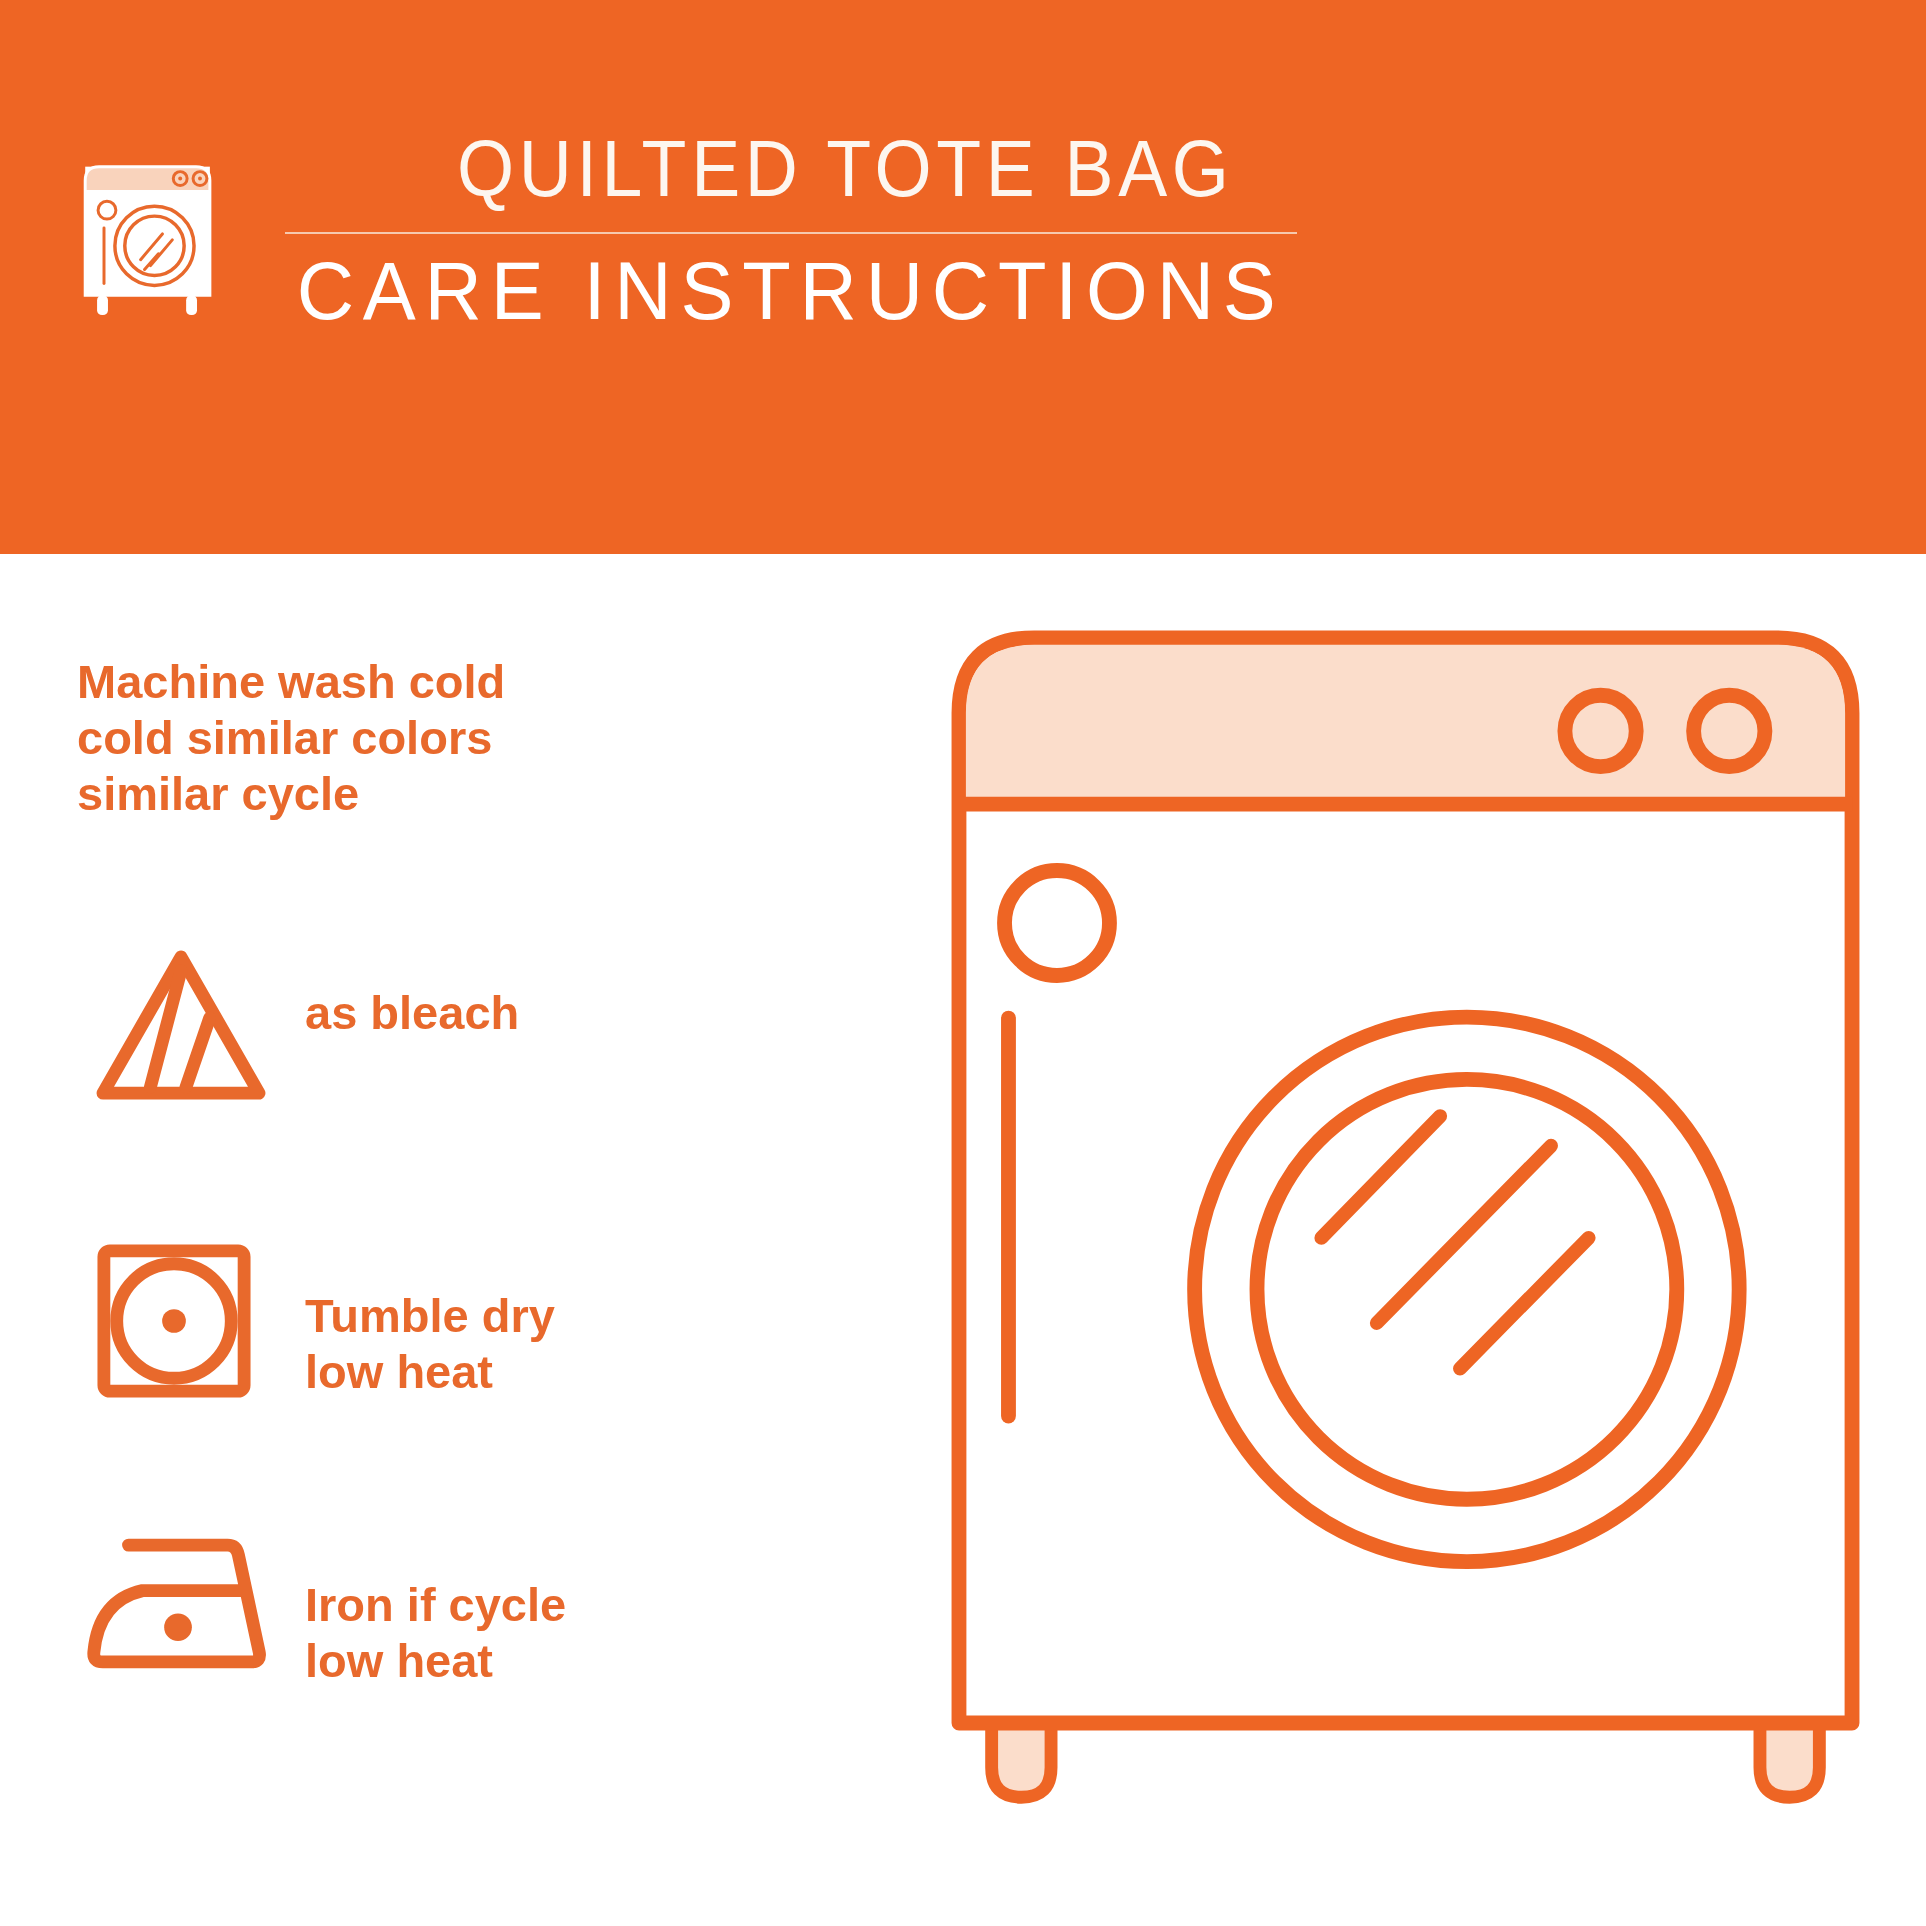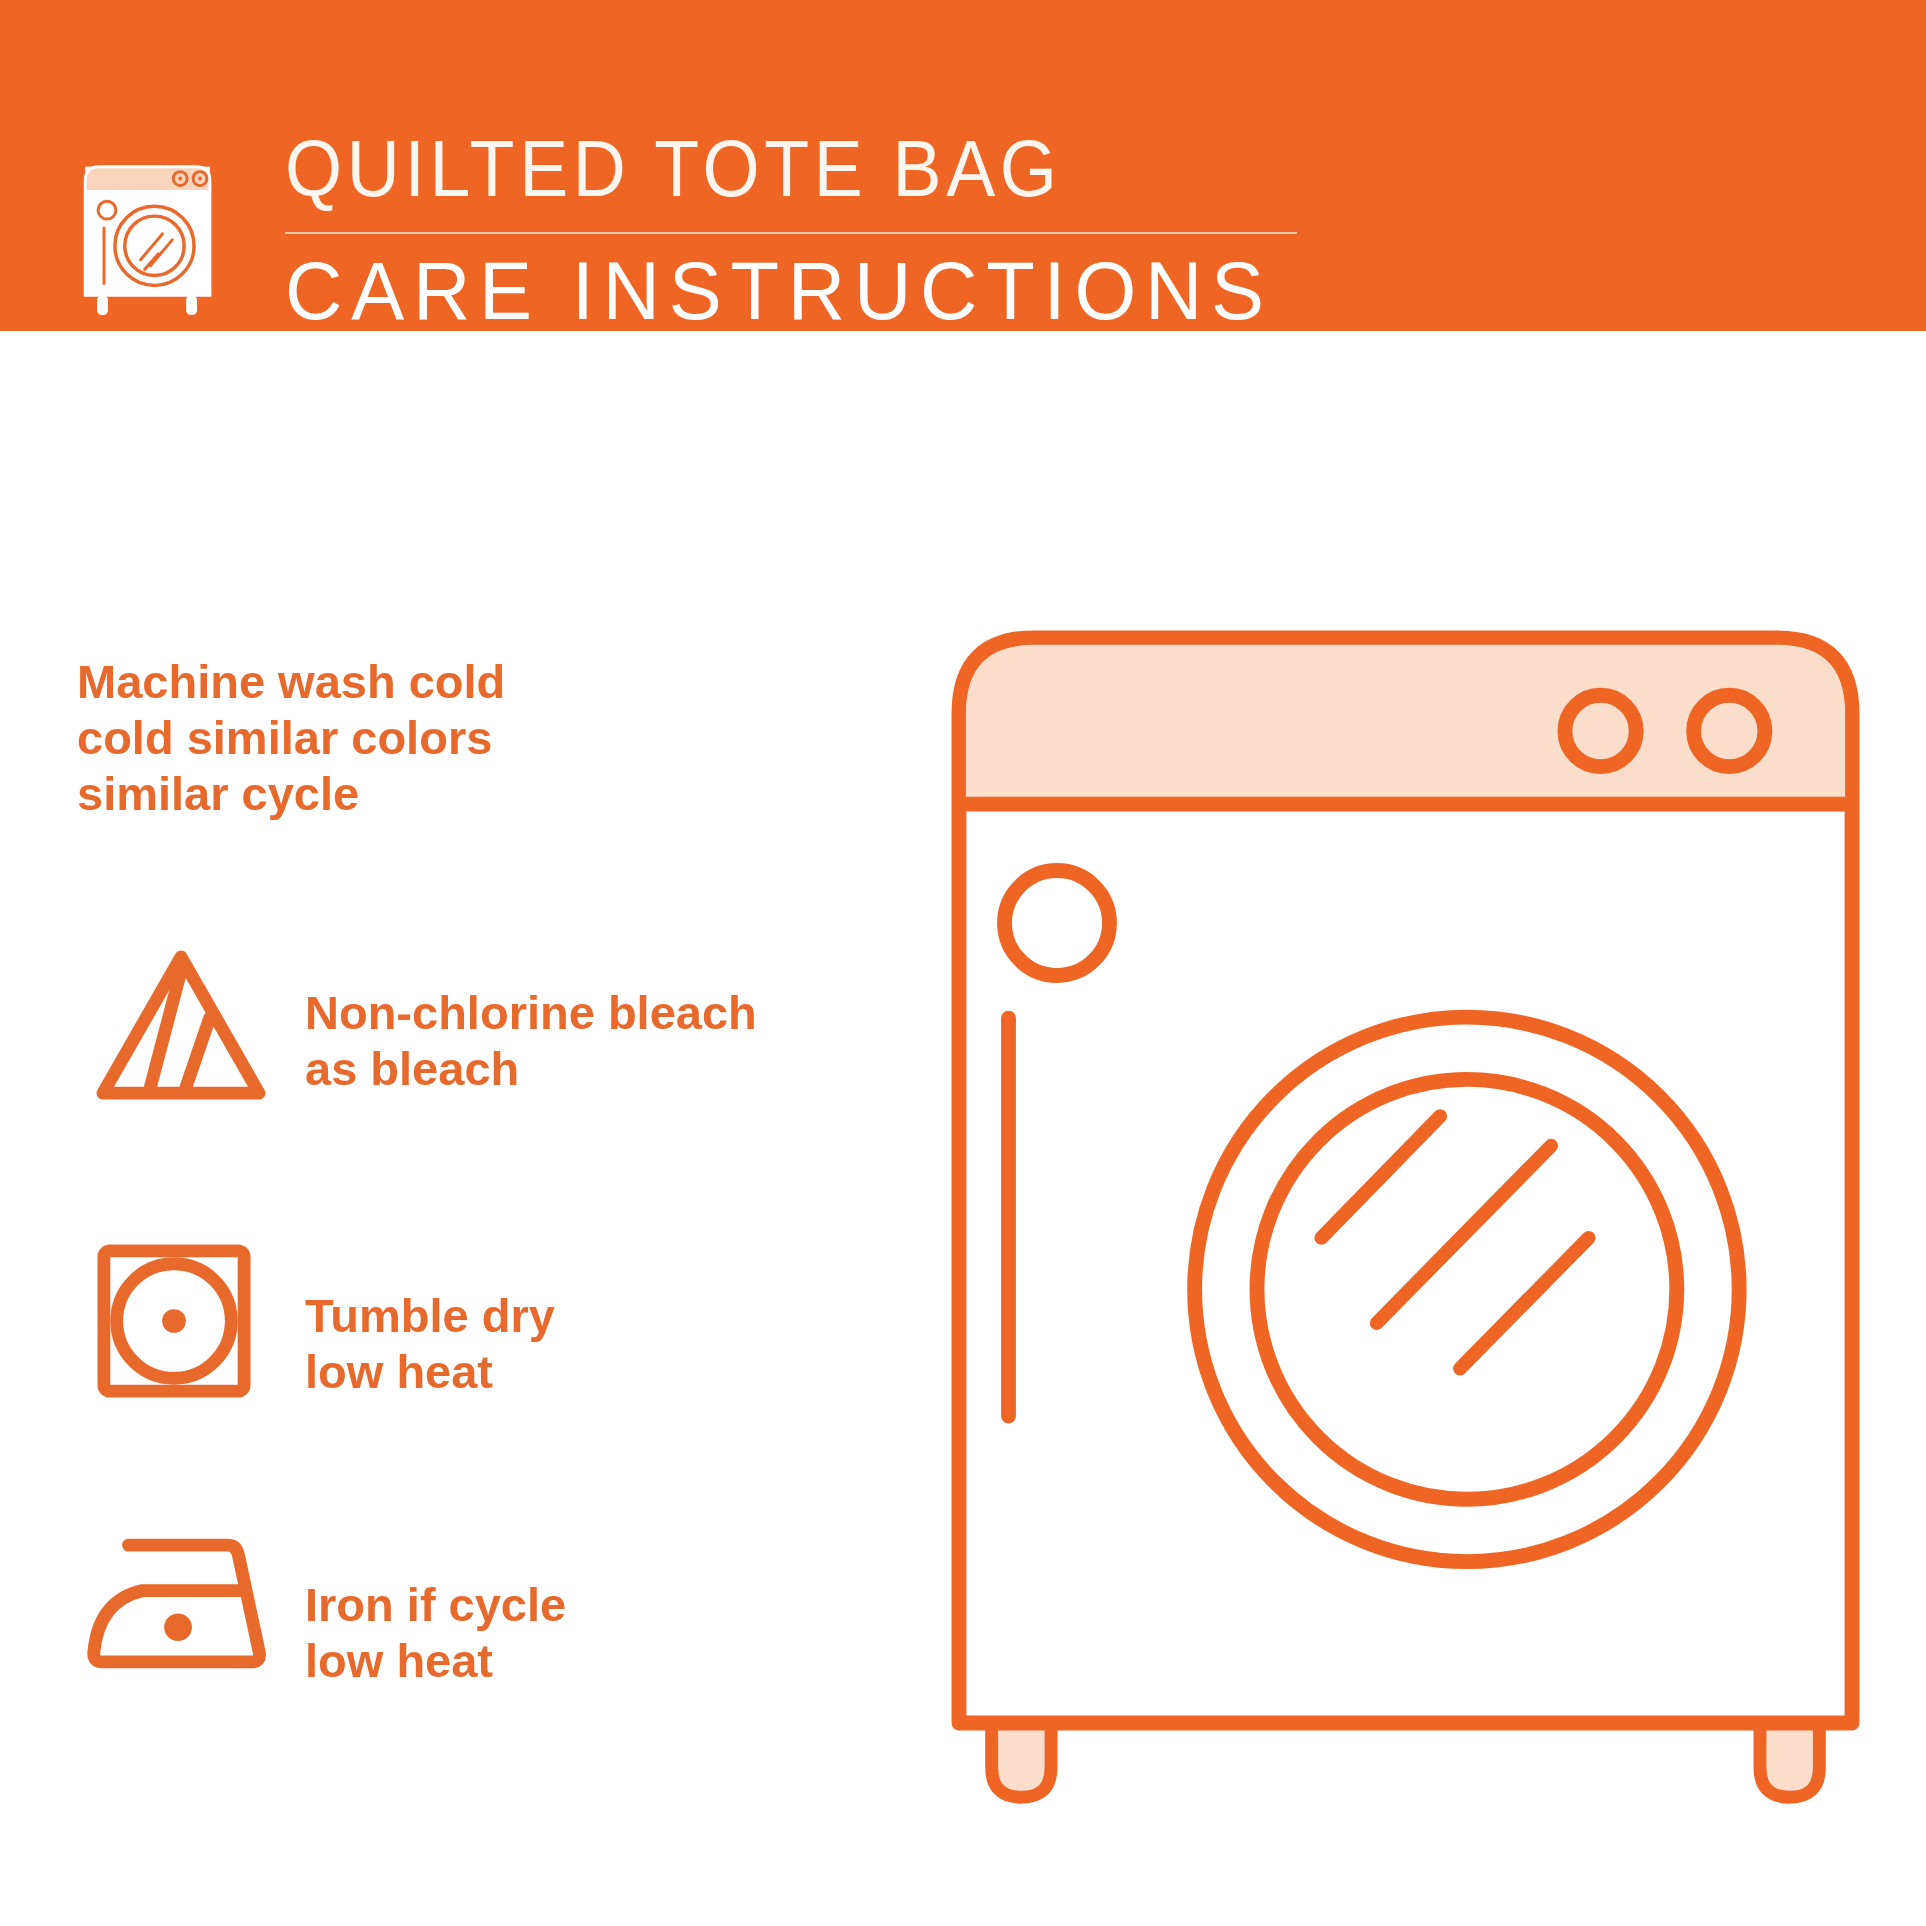--- a/index.html
+++ b/index.html
@@ -8,22 +8,23 @@
     background:#ffffff;
     font-family:"Liberation Sans", sans-serif;
     overflow:hidden;
     position:relative;
   }
 
   
   #header {
     position:absolute;
     left:0; top:0;
-    width:1927px; height:331px;
+    width:1927px; height:554px;
     background:#EE6524;
+    text-align:right;
   }
   #header-inner {
     position:absolute;
     left:77px; top:127px;
     display:flex;
     align-items:flex-start;
   }
   #header-logo { width:149px; height:188px; flex:0 0 auto; margin-top:8px; }
   #header-titles {
     margin-left:59px;
@@ -164,21 +165,20 @@
 
   <div class="care-row" id="row-bleach">
     <div class="care-icon-wrap">
       <svg width="176" height="160" viewBox="0 0 178 162">
         <path d="M89 12 L168 150 L10 150 Z" fill="none" stroke="#E8692C" stroke-width="13" stroke-linejoin="round"></path>
         <line x1="89" y1="26" x2="58" y2="144" stroke="#E8692C" stroke-width="13" stroke-linecap="round"></line>
         <line x1="118" y1="74" x2="94" y2="144" stroke="#E8692C" stroke-width="13" stroke-linecap="round"></line>
       </svg>
     </div>
     <div class="care-text">
-      <span class="ln">Non-chlorine bleach</span>
       <span class="ln">as bleach</span>
     </div>
   </div>
 
   <div class="care-row" id="row-dry">
     <div class="care-icon-wrap">
       <svg width="158" height="158" viewBox="0 0 160 160">
         <rect x="9" y="9" width="142" height="142" rx="6" fill="none" stroke="#E8692C" stroke-width="13"></rect>
         <circle cx="80" cy="80" r="58" fill="none" stroke="#E8692C" stroke-width="13"></circle>
         <circle cx="80" cy="80" r="12" fill="#E8692C"></circle>

